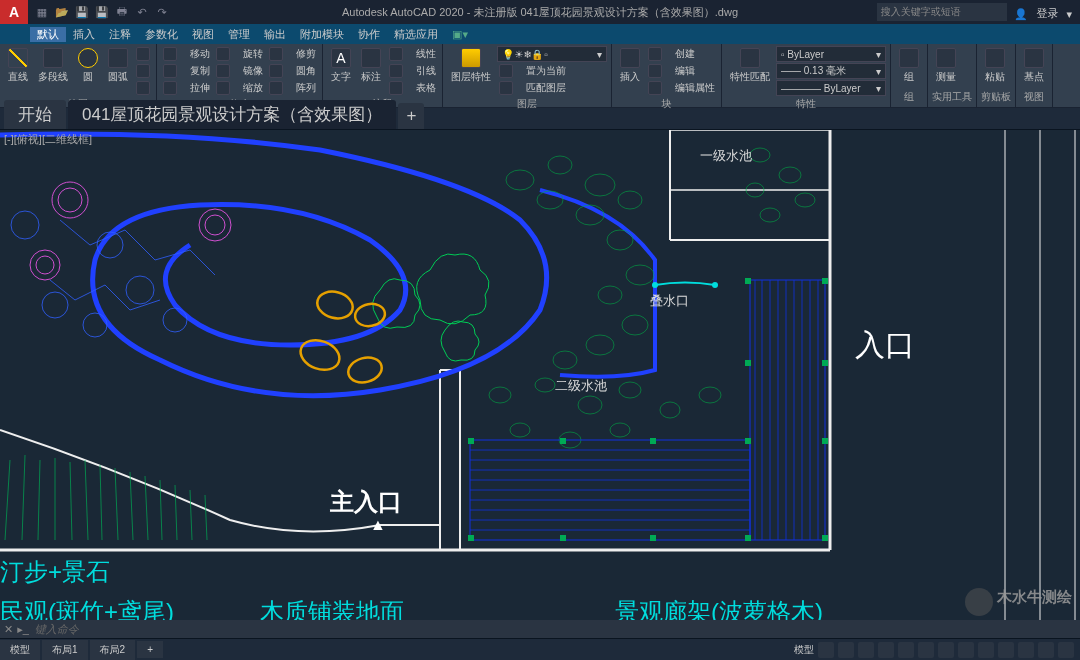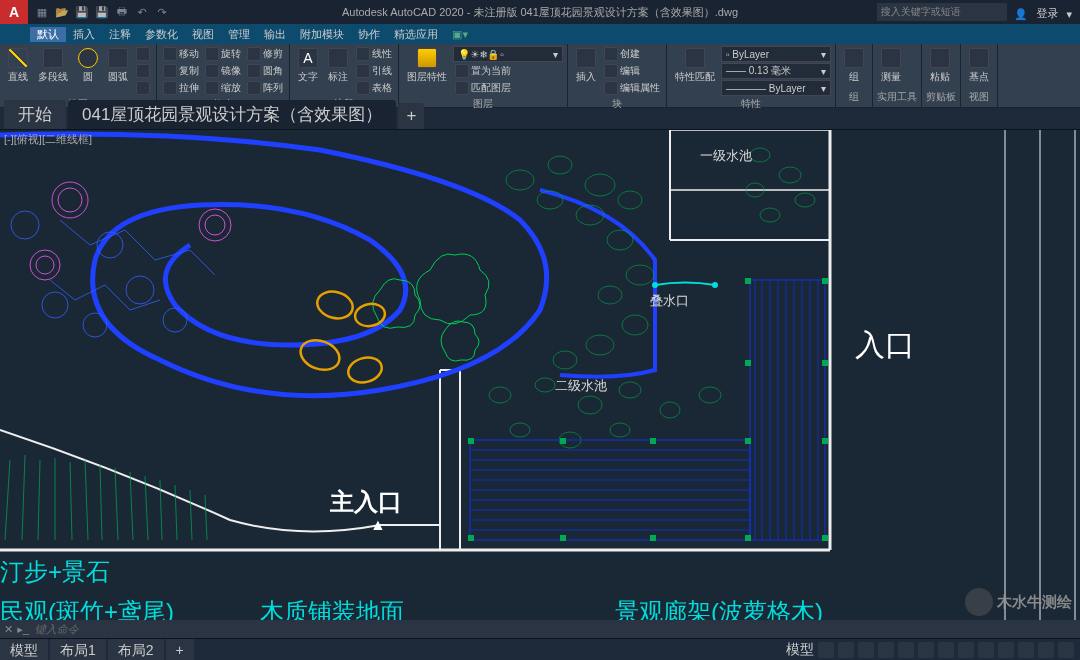--- a/index.html
+++ b/index.html
@@ -13,37 +13,37 @@
 .search-box{background:#2a3442;width:130px;height:18px;font-size:10px;padding:0 4px;color:#888;display:flex;align-items:center}
 .menubar{height:20px;background:#0c4a6e;display:flex;align-items:center;padding-left:30px;font-size:11px}
 .menubar span{padding:0 7px;color:#ccc}
 .menubar span.active{background:#3a6ea5;color:#fff}
 .ribbon{height:64px;background:#33404f;display:flex;border-bottom:1px solid #1a2332}
 .panel{display:flex;flex-direction:column;border-right:1px solid #1a2332;padding:2px 4px}
 .panel-body{flex:1;display:flex;gap:2px;align-items:flex-start}
 .panel-title{font-size:10px;text-align:center;color:#aaa;padding:1px 0}
 .rbtn{display:flex;flex-direction:column;align-items:center;gap:2px;padding:2px 4px;font-size:10px;color:#ccc}
 .rbtn-icon{width:20px;height:20px;background:#2a3442;border:1px solid #445;border-radius:2px}
-.rbtn-sm{display:flex;align-items:center;gap:2px;font-size:10px;color:#ccc;padding:1px 2px}
+.rbtn-sm{display:flex;align-items:center;gap:13px;font-size:10px;color:#ccc;padding:1px 2px}
 .rbtn-sm-icon{width:14px;height:14px;background:#2a3442;border:1px solid #445;border-radius:2px}
 .vcol{display:flex;flex-direction:column;gap:1px}
 .layer-combo{background:#222c38;border:1px solid #445;height:16px;font-size:10px;padding:0 4px;min-width:110px;display:flex;align-items:center;justify-content:space-between;color:#ccc}
 .doctabs{height:22px;background:#1e2a3a;display:flex;align-items:flex-end;padding-left:4px;border-bottom:1px solid #0a1420}
 .doctab{background:#2a3442;padding:3px 14px;font-size:17px;color:#ccc;margin-right:2px;border-top-left-radius:3px;border-top-right-radius:3px}
 .doctab.active{background:#1a2332}
 .canvas{position:absolute;top:130px;left:0;right:0;bottom:40px;background:#1a2836;overflow:hidden}
 .canvas svg{width:100%;height:100%}
 .viewlabel{position:absolute;top:2px;left:4px;font-size:11px;color:#aaa}
 .cmdline{position:absolute;bottom:22px;left:0;right:0;height:18px;background:#2a3442;display:flex;align-items:center;font-size:11px;color:#888;padding-left:4px}
 .cmdline .prompt{margin-right:6px}
-.statusbar{position:absolute;bottom:0;left:0;right:0;height:22px;background:#1e2a3a;display:flex;font-size:14px;border-top:1px solid #0a1420}
+.statusbar{position:absolute;bottom:0;left:0;right:0;height:22px;background:#1e2a3a;display:flex;align-items:center;font-size:10px;border-top:1px solid #0a1420}
 .sb-tab{padding:3px 10px;background:#2a3442;margin-right:2px;color:#ccc}
 .sb-right{margin-left:auto;display:flex;gap:4px;padding-right:6px;align-items:center}
 .sb-icon{width:16px;height:16px;background:#2a3442;border-radius:2px}
-.watermark{position:absolute;right:8px;bottom:44px;font-size:15px;color:#999;font-weight:bold;opacity:.85;display:flex;align-items:center;gap:4px}
+.watermark{position:absolute;right:8px;bottom:44px;font-size:15px;color:#999;font-weight:bold;opacity:.85;display:flex;align-items:flex-start;gap:4px}
 .wm-icon{width:28px;height:28px;background:#555;border-radius:50%;opacity:.6}
 .annot{font-family:SimHei,sans-serif}
 </style>
 </head>
 <body>
 
 <div class="titlebar">
   <div class="logo">A</div>
   <div class="qat">
     <span class="qat-btn">▦</span>

